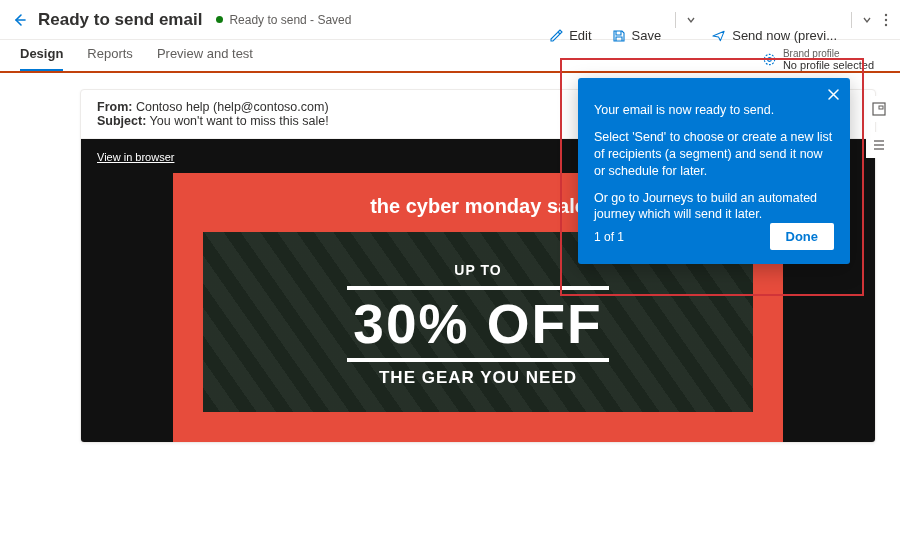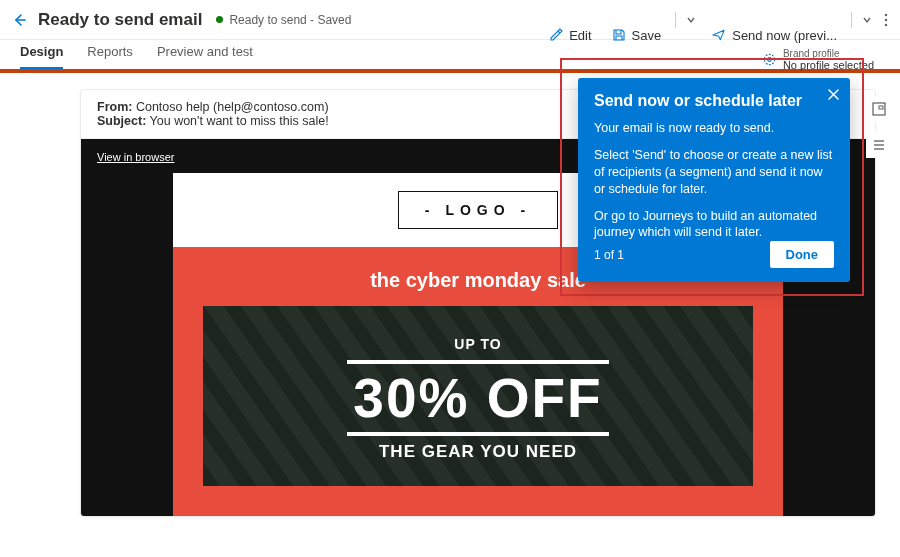--- a/index.html
+++ b/index.html
@@ -40,21 +40,21 @@
   }
   .status-dot {
     width: 7px; height: 7px; border-radius: 50%;
     background: #107c10;
   }
   .topbar-spacer { flex: 1; }
   .top-actions {
     display: flex; align-items: center; gap: 4px;
   }
   .top-btn {
-    display: flex; 
+    display: flex; align-items: center;
     gap: 6px;
     padding: 4px 8px;
     font-size: 13px;
     color: #323130;
     cursor: pointer;
     border-radius: 2px;
     margin-top: 32px;
   }
   .top-btn .ic { color: #0078d4; width:14px; display:inline-flex; }
   .divider-v {
@@ -62,21 +62,21 @@
     margin: 0 2px;
   }
   .chev-down {
     color: #605e5c;
     padding: 4px;
     cursor: pointer;
   }
   .tabs {
     display: flex; gap: 24px;
     padding: 0 20px;
-    border-bottom: 4px solid #c2410c;
+    border-bottom: 2px solid #c2410c;
     height: 33px;
     align-items: flex-end;
   }
   .tab {
     padding: 0 0 8px 0;
     font-size: 13px;
     color: #605e5c;
     cursor: pointer;
     border-bottom: 2px solid transparent;
   }
@@ -325,23 +325,20 @@
         <span class="lbl">From:</span>
         <span>Contoso help (help@contoso.com)</span>
       </div>
       <div>
         <span class="lbl">Subject:</span>
         <span>You won't want to miss this sale!</span>
       </div>
     </div>
     <div class="preview-frame">
       <a class="view-browser">View in browser</a>
-      <div class="logo-strip">
-        <div class="logo-box">- LOGO -</div>
-      </div>
       <div class="red-band">the cyber monday sale</div>
       <div class="hero-wrap">
         <div class="hero">
           <div class="upto">UP TO</div>
           <div class="big">30% OFF</div>
           <div class="gear-line">THE GEAR YOU NEED</div>
         </div>
       </div>
     </div>
   </div>
@@ -364,21 +361,20 @@
 </div>
 
 <div class="highlight-box"></div>
 
 <div class="callout">
   <div class="co-close">
     <svg width="13" height="13" viewBox="0 0 13 13">
         <path d="M2 2 L11 11 M11 2 L2 11" stroke="currentColor" stroke-width="1.5" stroke-linecap="round"></path>
       </svg>
   </div>
-  <div class="co-title">Send now or schedule later</div>
   <p>Your email is now ready to send.</p>
   <p>Select 'Send' to choose or create a new list of recipients (a segment) and send it now or schedule for later.</p>
   <p>Or go to Journeys to build an automated journey which will send it later.</p>
   <div class="co-foot">
     <span class="co-count">1 of 1</span>
     <button class="done-btn">Done</button>
   </div>
 </div>
 
 </body></html>

